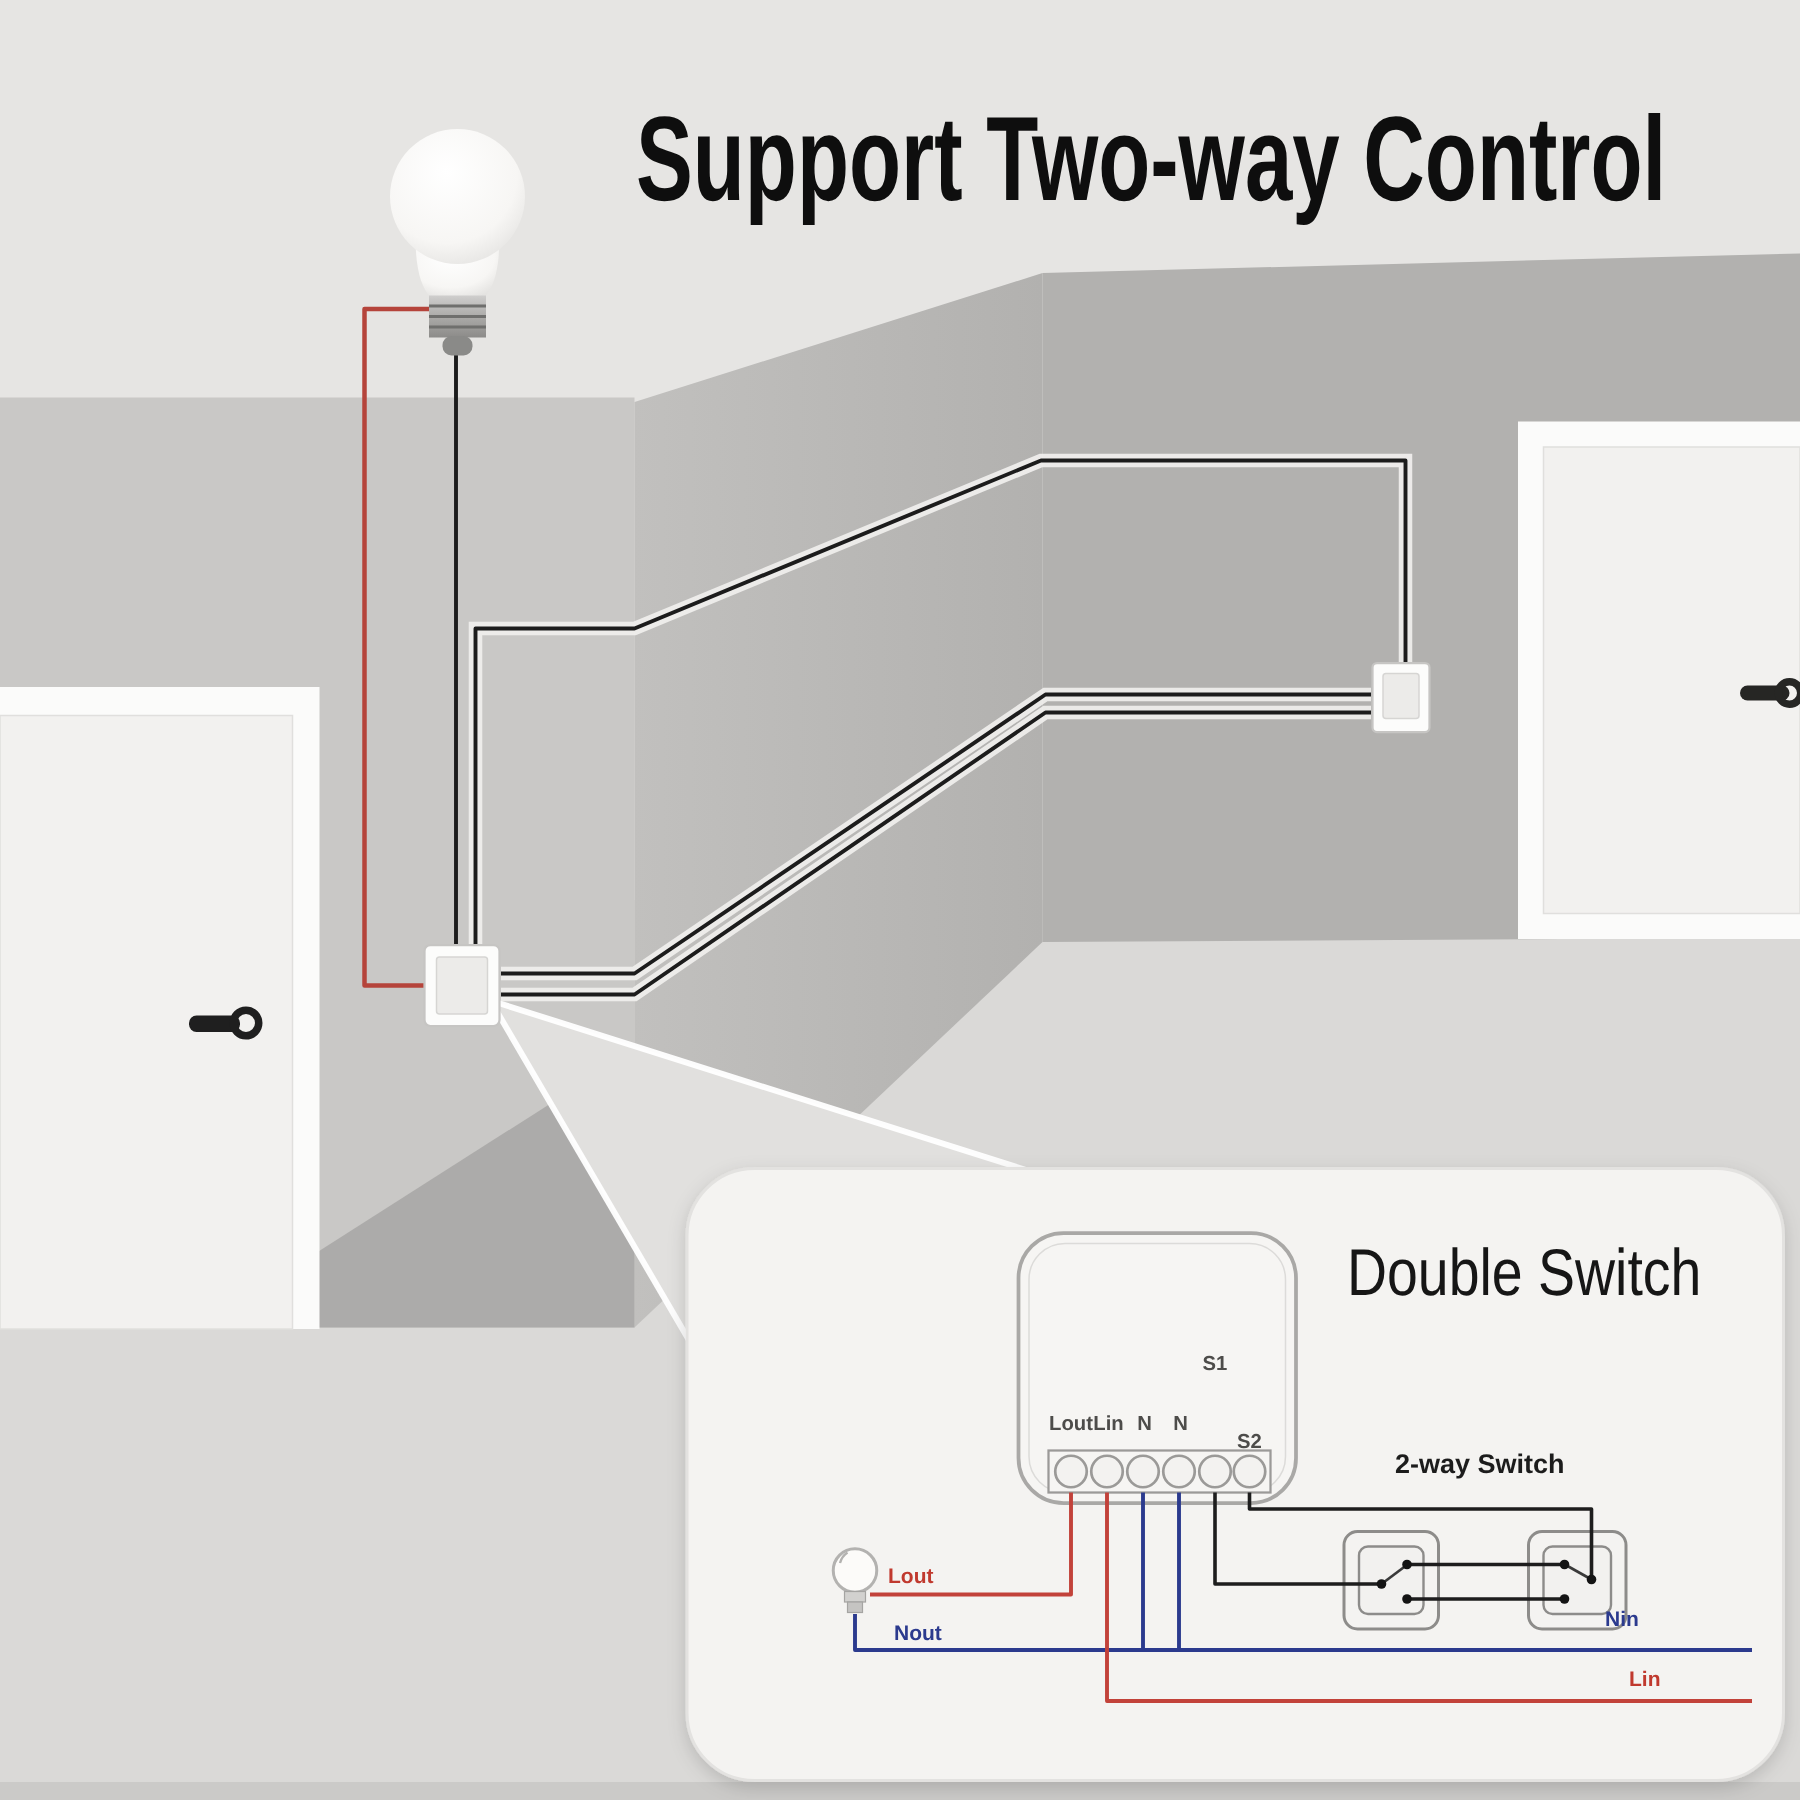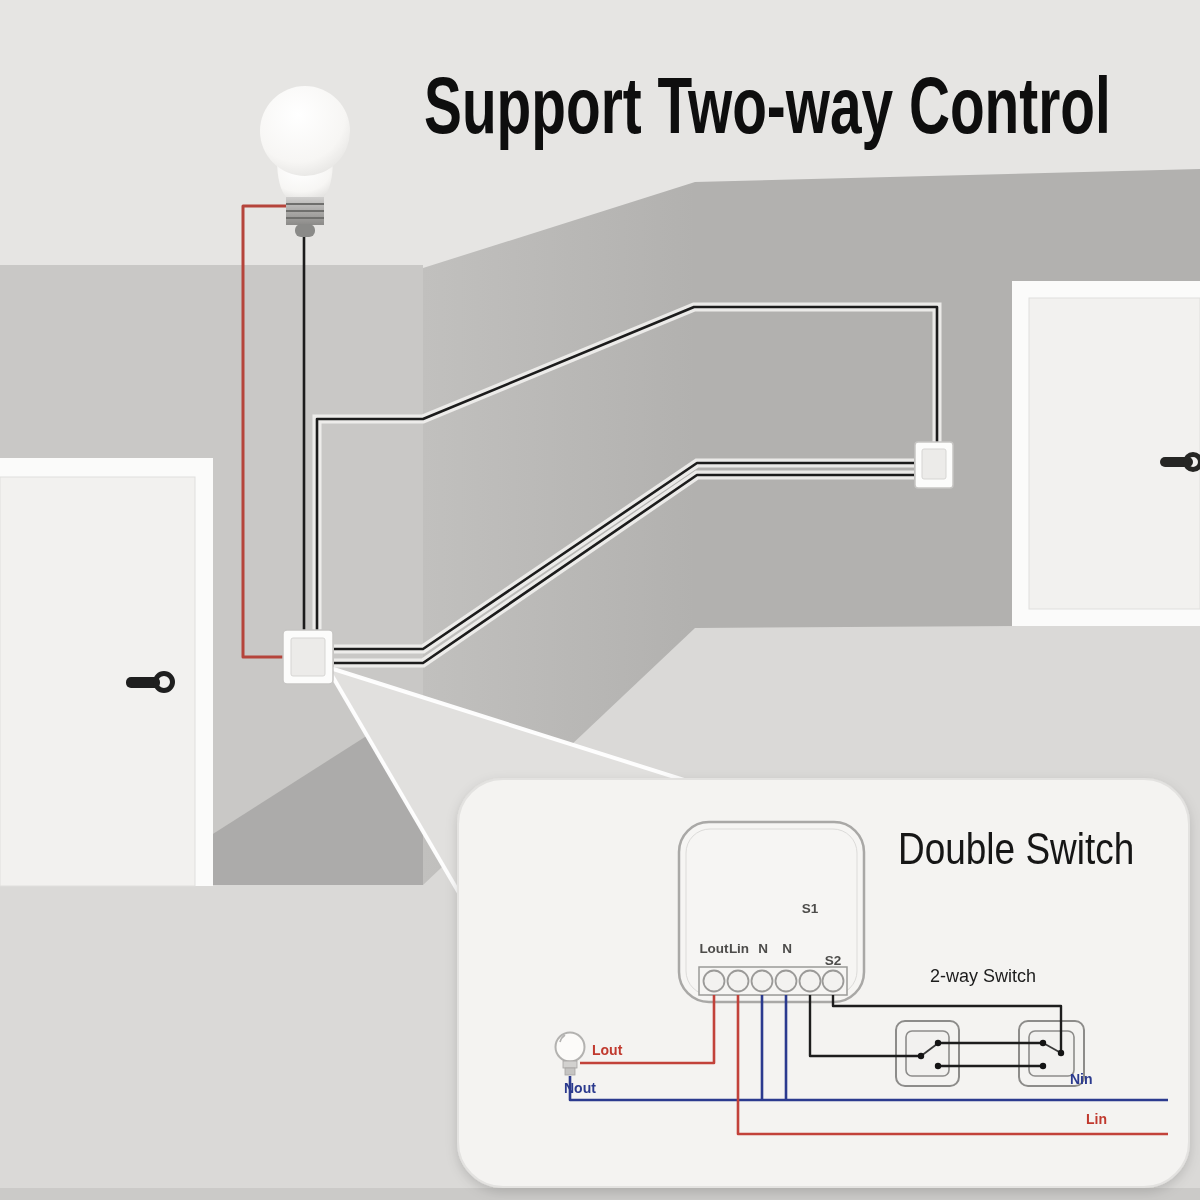--- a/index.html
+++ b/index.html
@@ -4,21 +4,21 @@
 <style>
   html,body{margin:0;padding:0;background:#e6e5e3;}
   .stage{position:relative;width:1200px;height:1200px;overflow:hidden;
          font-family:"Liberation Sans", sans-serif;}
   .stage svg{position:absolute;left:0;top:0;}
   .txt{position:absolute;white-space:nowrap;line-height:1;}
   .t-title{font-size:80px;font-weight:bold;color:#0e0e0e;
            transform:scaleX(.71);transform-origin:0 0;letter-spacing:0px;}
   .t-heading{font-size:44px;font-weight:400;color:#161616;
              transform:scaleX(.84);transform-origin:0 0;}
-  .t-2way{font-size:18px;font-weight:normal;color:#1c1c1c;}
+  .t-2way{font-size:18px;font-weight:bold;color:#1c1c1c;}
   .t-term{font-size:13.5px;font-weight:600;color:#4d4c4a;transform:translateX(-50%);}
   .t-wire{font-size:14px;font-weight:bold;}
   .red{color:#c0392e;}
   .blue{color:#2b3a8e;}
 </style>
 </head>
 <body>
 
 <div class="stage">
 
@@ -172,17 +172,17 @@
 <div class="txt t-2way" style="left:930px;top:967px;">2-way Switch</div>
 
 <div class="txt t-term" style="left:714px;top:942px;">Lout</div>
 <div class="txt t-term" style="left:739px;top:942px;">Lin</div>
 <div class="txt t-term" style="left:763px;top:942px;">N</div>
 <div class="txt t-term" style="left:787px;top:942px;">N</div>
 <div class="txt t-term" style="left:810px;top:902px;">S1</div>
 <div class="txt t-term" style="left:833px;top:942px;margin-top:12px;">S2</div>
 
 <div class="txt t-wire red" style="left:592px;top:1043px;">Lout</div>
-<div class="txt t-wire blue" style="left:564px;top:1081px;">Nout</div>
+<div class="txt t-wire blue" style="left:596px;top:1081px;">Nout</div>
 <div class="txt t-wire blue" style="left:1070px;top:1072px;">Nin</div>
 <div class="txt t-wire red" style="left:1086px;top:1112px;">Lin</div>
 
 </div>
 
 </body></html>

